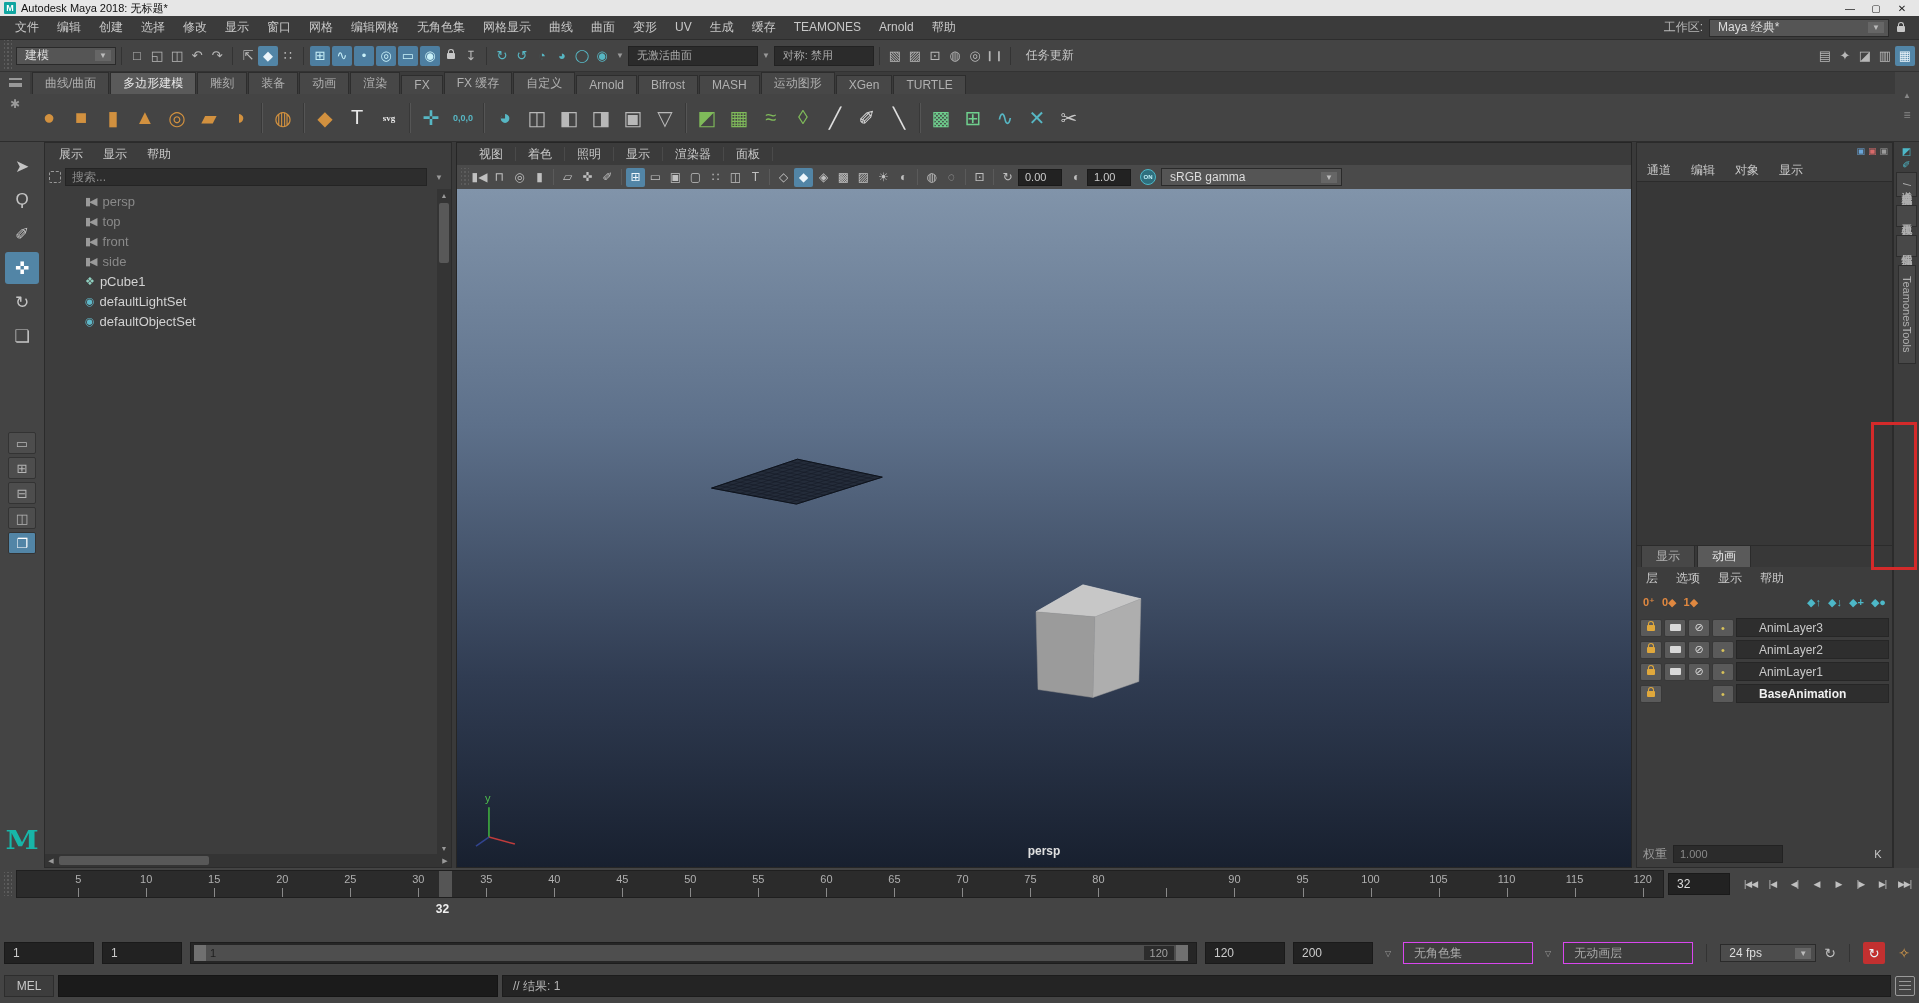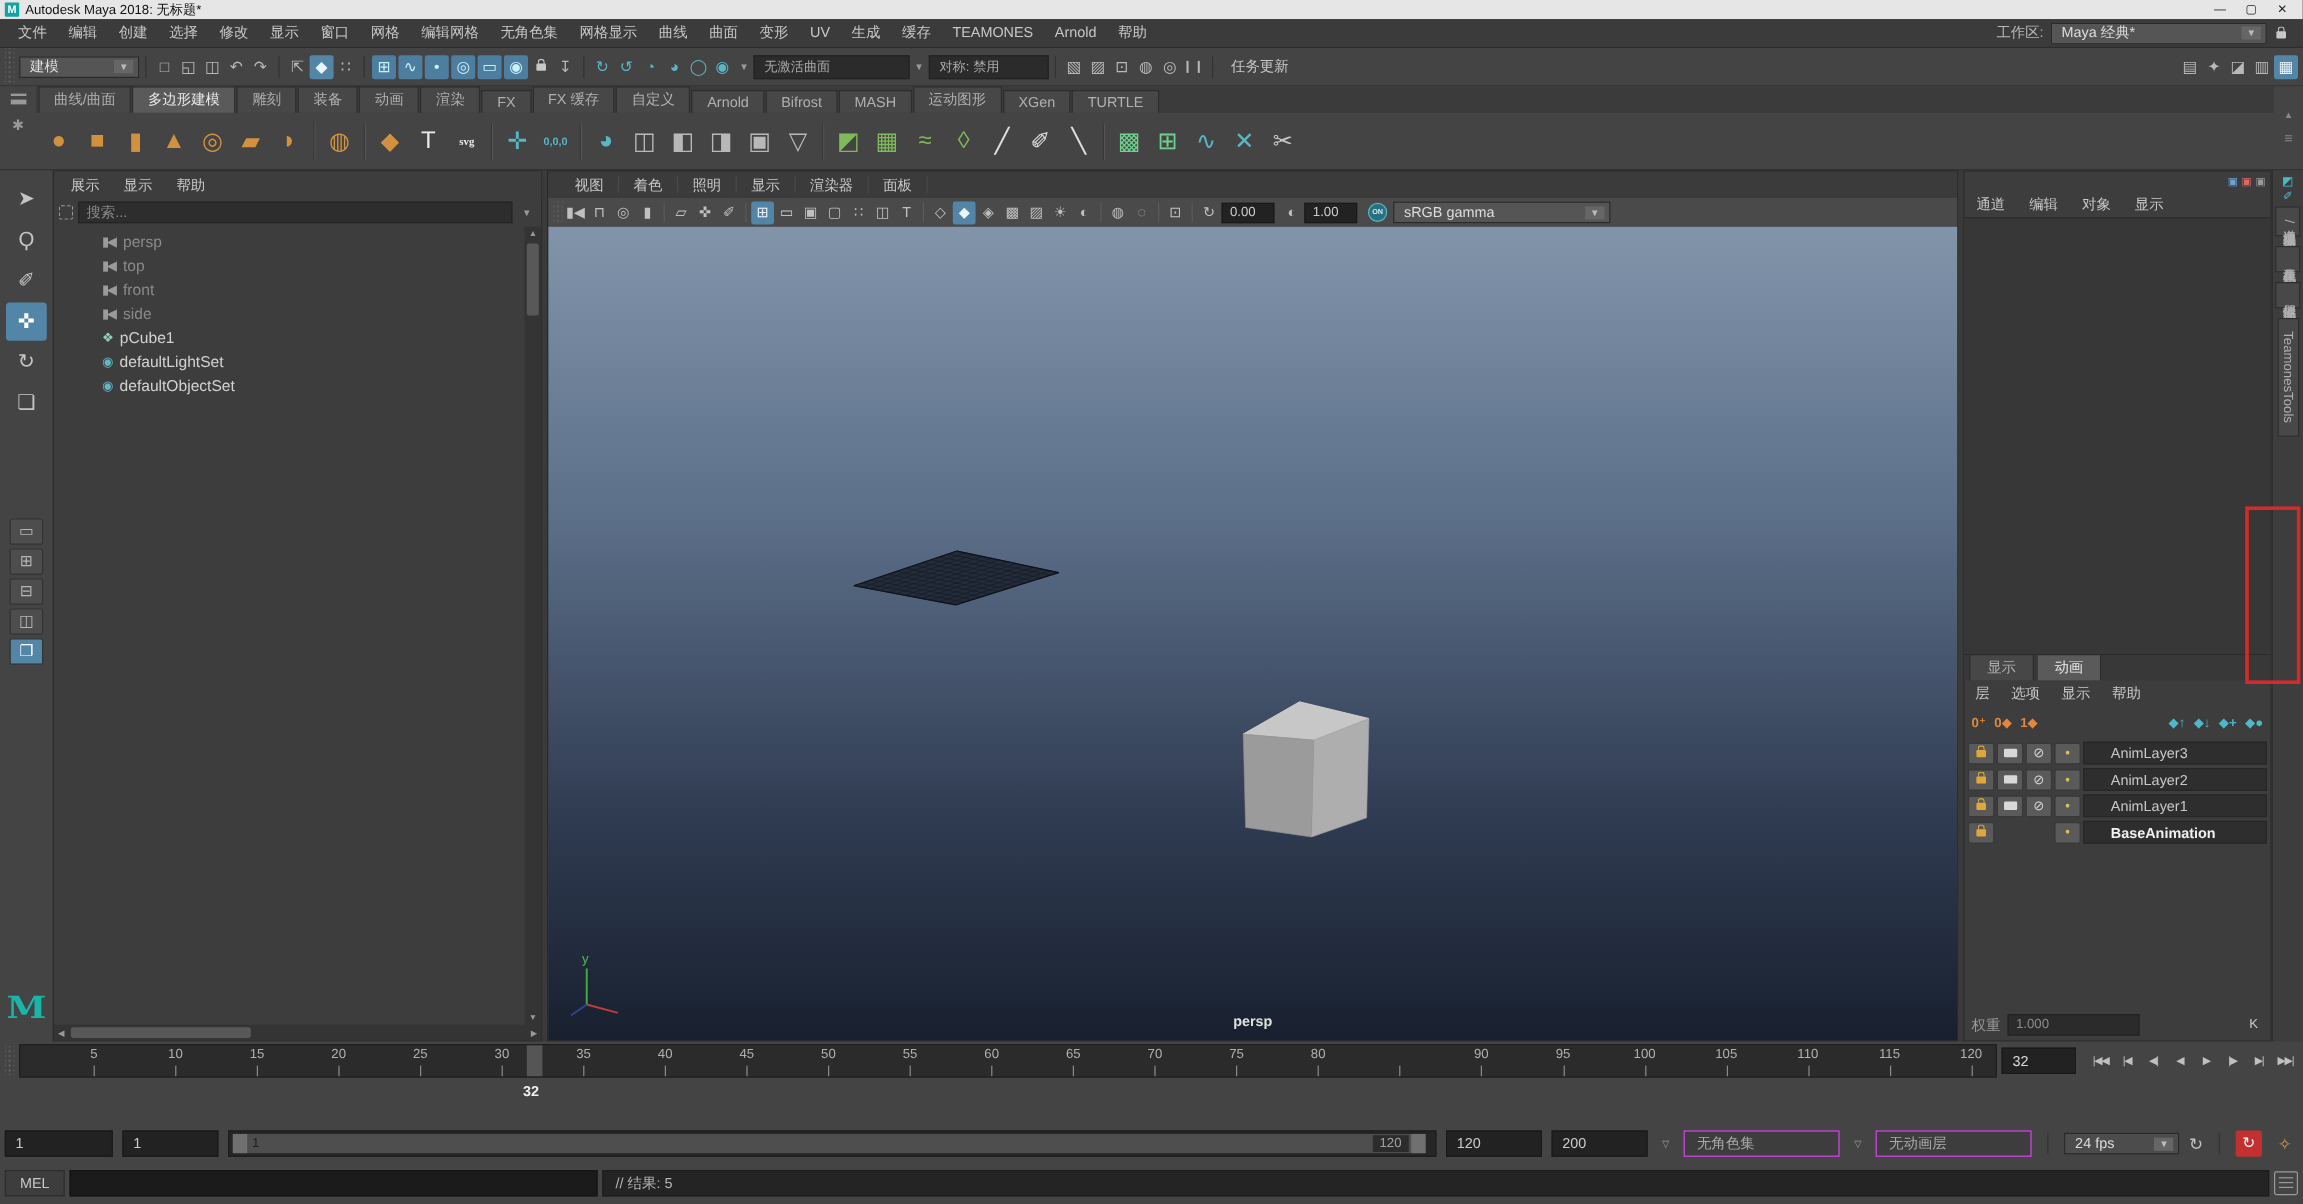--- a/index.html
+++ b/index.html
@@ -1095,18 +1095,18 @@
   </div>
   <span class="loop-icon">↻</span>
   <span class="sep"></span>
   <span class="autokey-btn">↻</span>
   <span class="animpref-icon">✧</span>
 </div>
 
 <div id="melrow">
   <span id="mel-label">MEL</span>
   <input id="mel-input" style="">
-  <div id="mel-result">// 结果: 5</div>
+  <div id="mel-result">// 结果: 1</div>
   <span class="script-editor-icon"></span>
 </div>
 <div id="bottomfill"></div>
 
 <div id="red-annotation"></div>
 
 </body></html>

